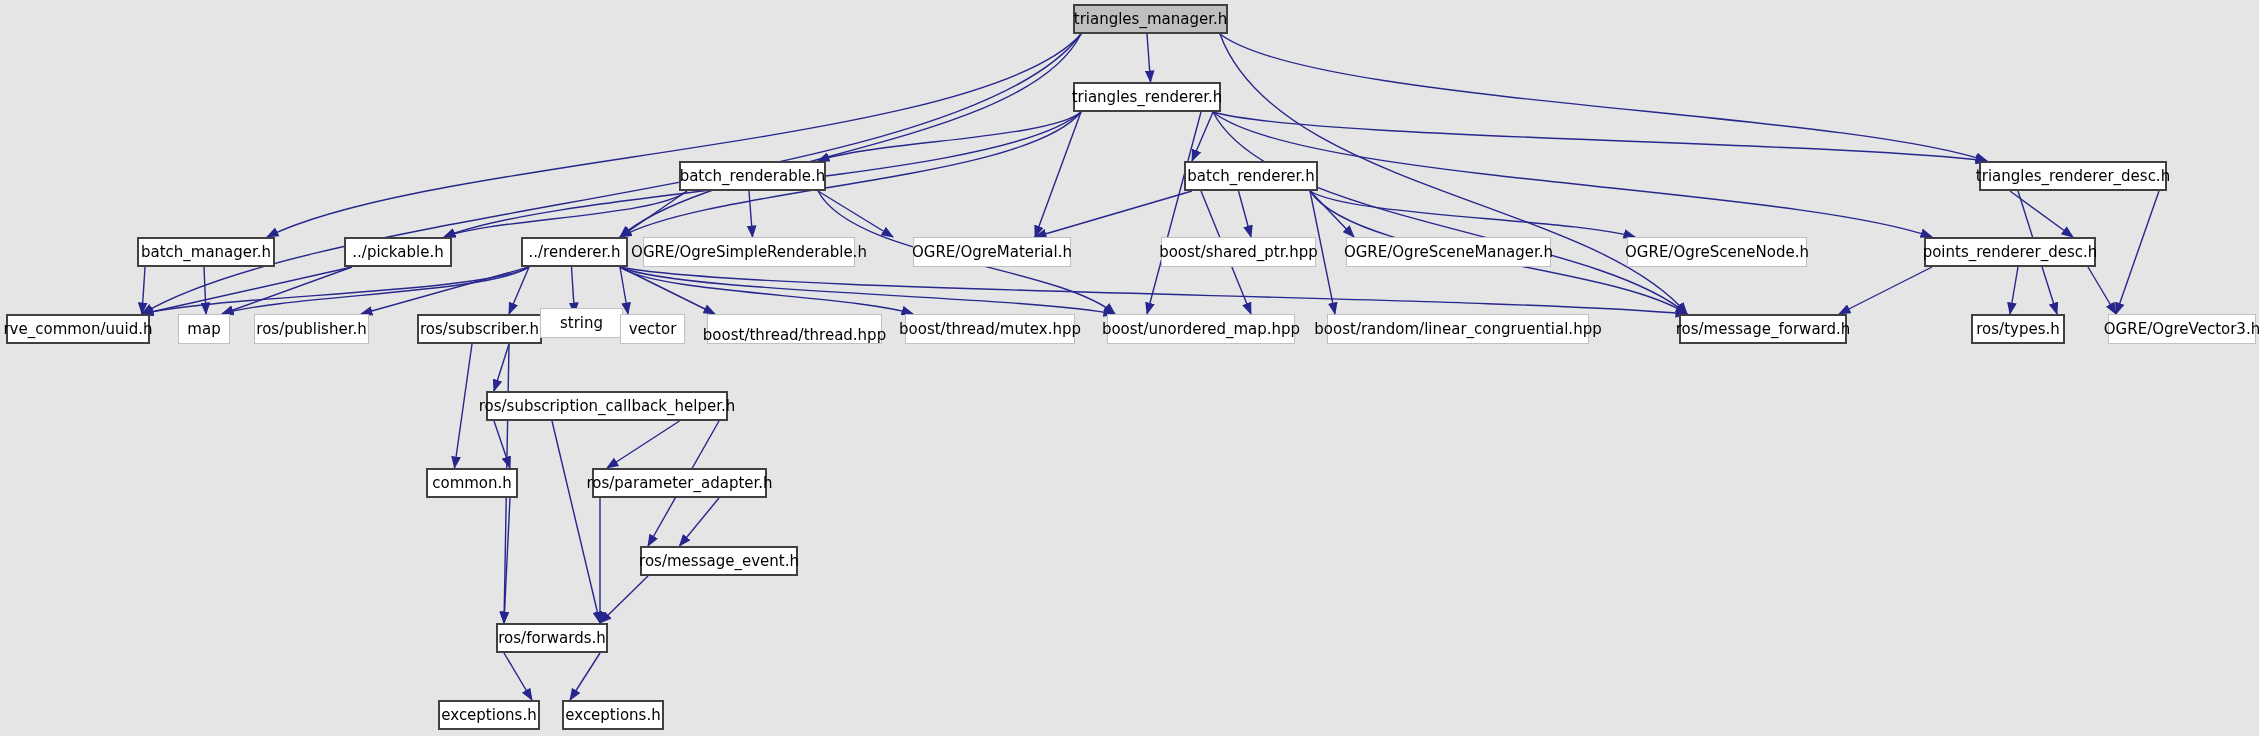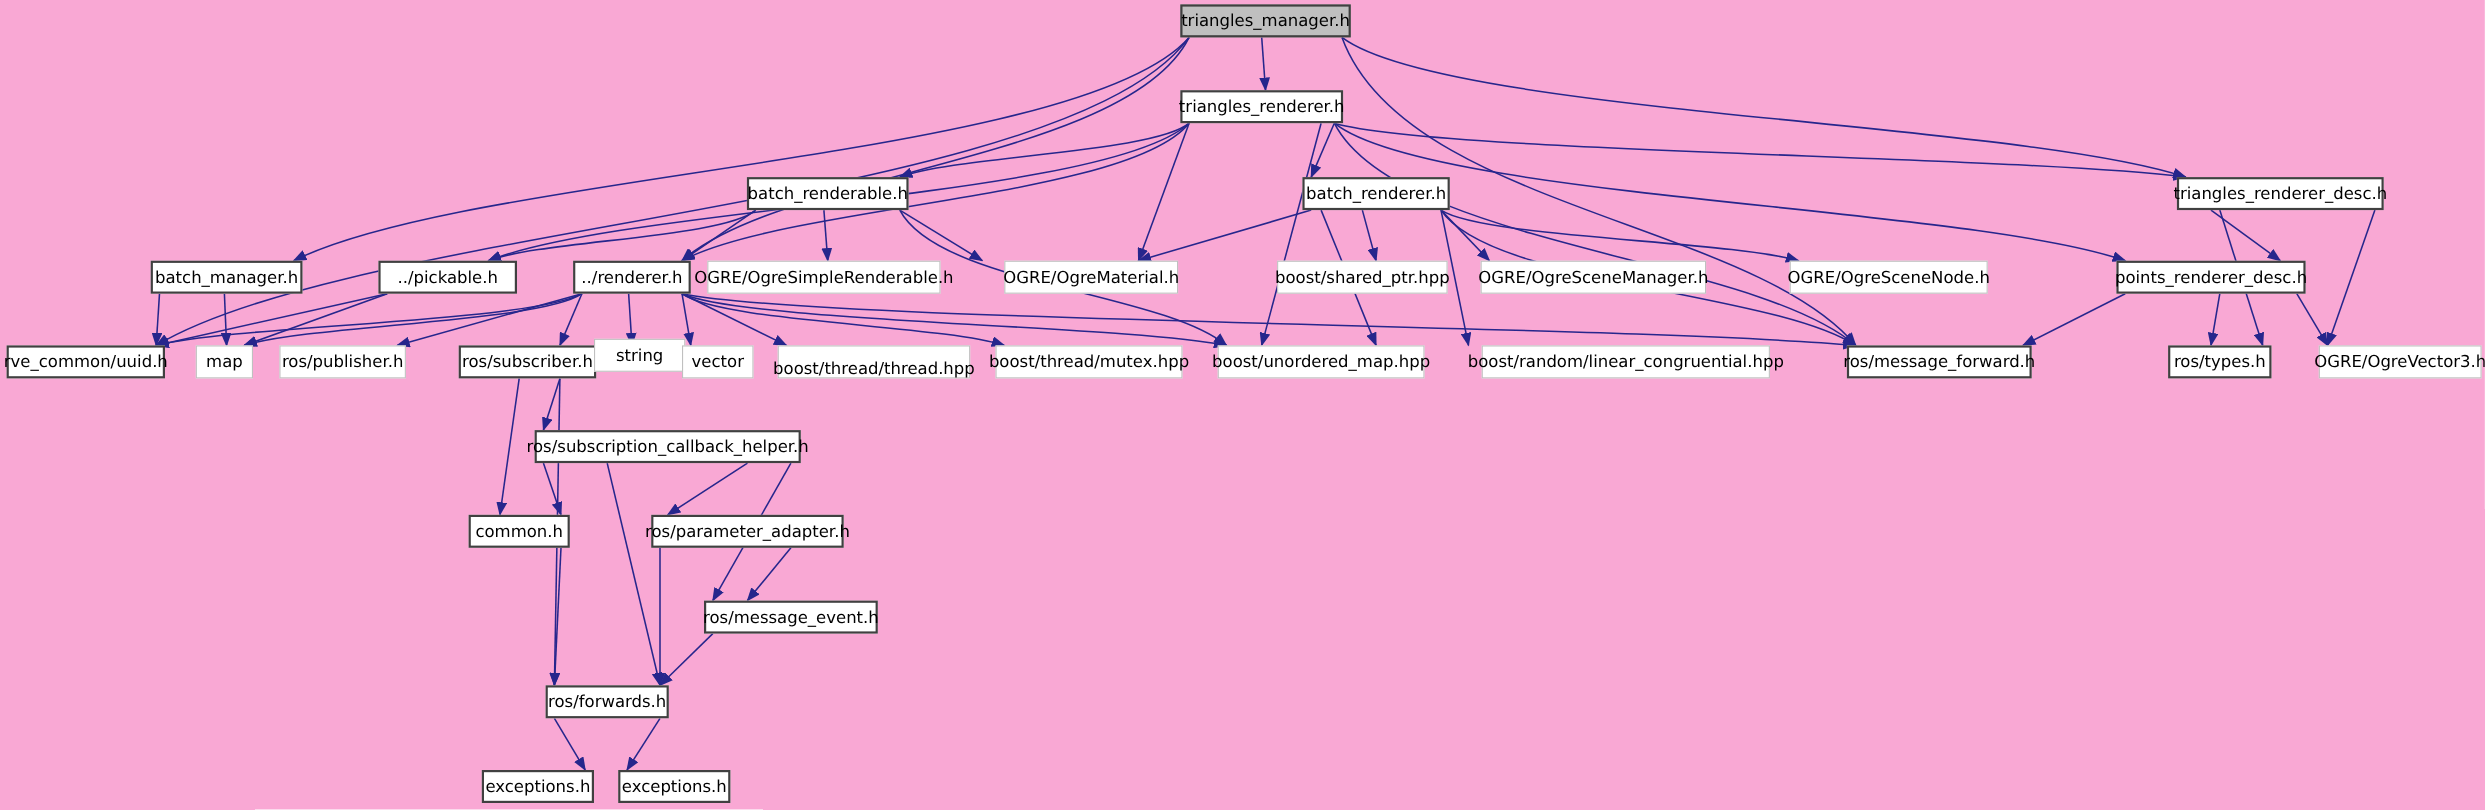--- a/index.html
+++ b/index.html
@@ -1,21 +1,21 @@
 <!DOCTYPE html>
 <html><head>
 <meta charset="utf-8">
 <title>triangles_manager.h include dependency graph</title>
 <style>
   html,body{margin:0;padding:0;background:#ffffff;}
   #graph{
     position:relative;
     width:2259px;
     height:736px;
-    background:#f9a8d4;
+    background:#e5e5e5;
     font-family:"DejaVu Sans","Liberation Sans",sans-serif;
     overflow:hidden;
   }
   #edge-layer{position:absolute;left:0;top:0;width:2259px;height:736px;pointer-events:none;}
   .node{
     position:absolute;
     box-sizing:border-box;
     display:flex;
     align-items:center;
     justify-content:center;
@@ -118,21 +118,21 @@
       </div>
       <div class="node strong" style="left: 679px; top: 161px; width: 147px;">
         <span>batch_renderable.h</span>
       </div>
       <div class="node strong" style="left: 1184px; top: 161px; width: 134px;">
         <span>batch_renderer.h</span>
       </div>
       <div class="node strong" style="left: 137px; top: 237px; width: 138px;">
         <span>batch_manager.h</span>
       </div>
-      <div class="node strong" style="left: 344px; top: 237px; width: 126px;">
+      <div class="node strong" style="left: 344px; top: 237px; width: 108px;">
         <span>../pickable.h</span>
       </div>
       <div class="node strong" style="left: 521px; top: 237px; width: 107px; align-items: center;">
         <span>../renderer.h</span>
       </div>
       <div class="node" style="left: 643px; top: 237px; width: 212px;">
         <span>OGRE/OgreSimpleRenderable.h</span>
       </div>
       <div class="node" style="left: 885px; top: 237px; width: 158px; margin-left: 28px;">
         <span>OGRE/OgreMaterial.h</span>
@@ -169,21 +169,21 @@
       </div>
       <div class="node" style="left: 707px; top: 314px; width: 175px; align-items: flex-end;">
         <span>boost/thread/thread.hpp</span>
       </div>
       <div class="node" style="left: 905px; top: 314px; width: 170px;">
         <span>boost/thread/mutex.hpp</span>
       </div>
       <div class="node" style="left: 1107px; top: 314px; width: 188px;">
         <span>boost/unordered_map.hpp</span>
       </div>
-      <div class="node" style="left: 1327px; top: 314px; width: 262px; margin-left: 20px;">
+      <div class="node" style="left: 1327px; top: 314px; width: 262px;">
         <span>boost/random/linear_congruential.hpp</span>
       </div>
       <div class="node strong" style="left: 1679px; top: 314px; width: 168px;">
         <span>ros/message_forward.h</span>
       </div>
       <div class="node strong" style="left: 1971px; top: 314px; width: 94px;">
         <span>ros/types.h</span>
       </div>
       <div class="node" style="left: 2108px; top: 314px; width: 148px;">
         <span>OGRE/OgreVector3.h</span>

